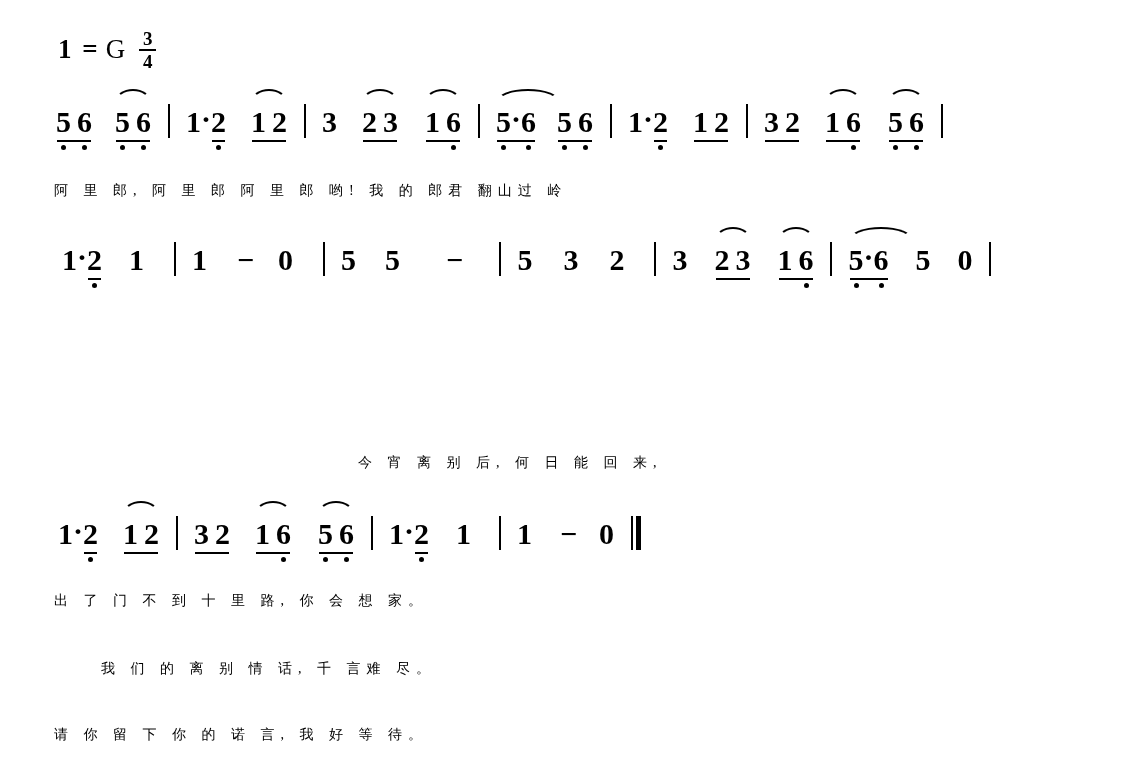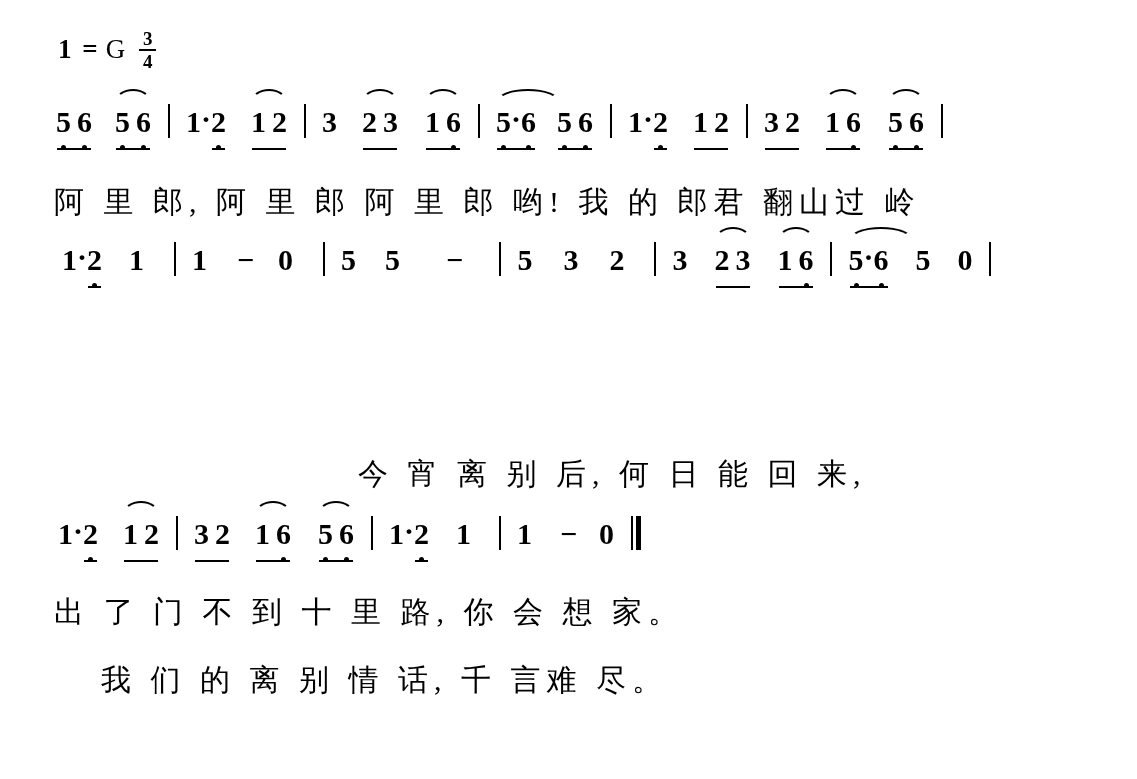--- a/index.html
+++ b/index.html
@@ -93,21 +93,21 @@
     bottom: -11px;
     width: 5px;
     height: 5px;
     border-radius: 50%;
     background: #000;
   }
   
   .beam {
     display: inline-block;
     position: relative;
-    padding-bottom: 8px;
+    padding-bottom: 0;
   }
   .beam::after {
     content: "";
     position: absolute;
     left: 1px;
     right: 1px;
     bottom: -3px;
     height: 2px;
     background: #000;
   }
@@ -162,21 +162,21 @@
     width: 26px;
     text-align: center;
   }
   .sp { display:inline-block; }
 
   
   .lyricline {
     position: absolute;
     white-space: nowrap;
     font-family: "Liberation Serif", "DejaVu Serif", serif;
-    font-size: 30px;
+    font-size: 14px;
     letter-spacing: 0;
     color: #000;
   }
 </style>
 </head>
 <body>
 
 <div class="sheet">
 
   <div class="header">
@@ -277,14 +277,15 @@
     <span class="n">1</span>
     <span class="barline" style="margin-left:20px;"></span>
     <span class="n">1</span>
     <span class="dash" style="margin-left:16px;">−</span>
     <span class="n" style="margin-left:10px;">0</span>
     <span class="endline"><i></i><i class="thick"></i></span>
   </div>
 
   <div class="lyricline" style="left:54px; top:592px; letter-spacing:6px;">出 了 门     不 到 十 里 路,   你 会 想     家。</div>
   <div class="lyricline" style="left:54px; top:660px; letter-spacing:6px;margin-left:47px;">我 们 的     离 别 情   话,   千 言难     尽。</div>
+  <div class="lyricline" style="left:54px; top:726px; letter-spacing:6px;">请 你 留 下   你 的 诺   言,   我 好 等     待。</div>
 
 </div>
 
 </body></html>

